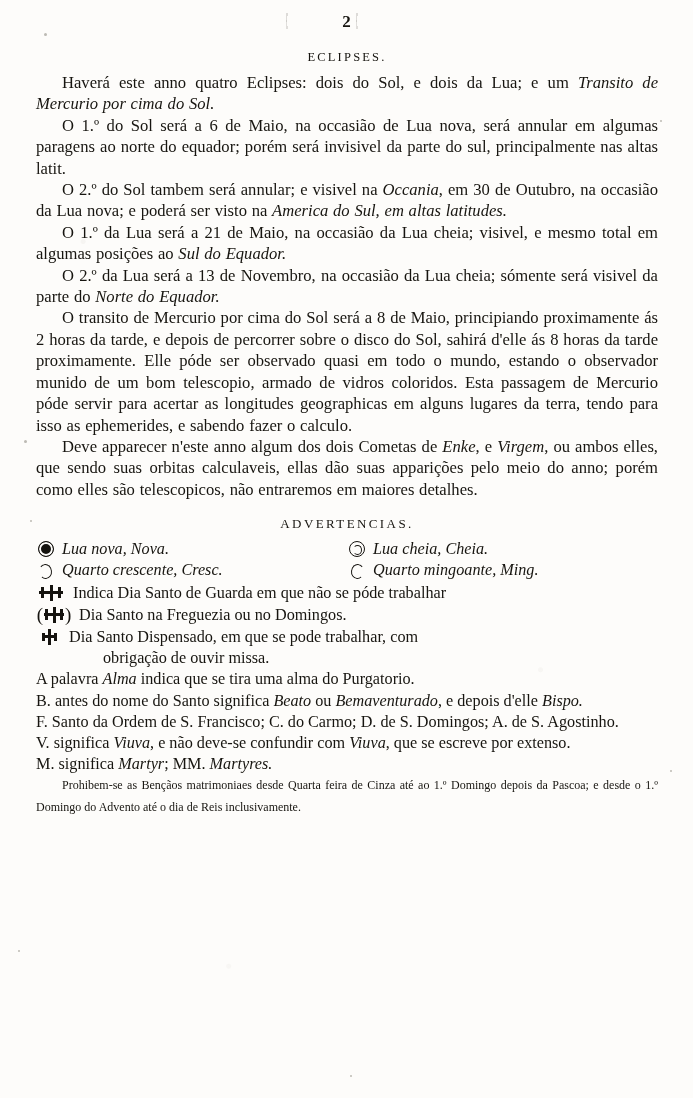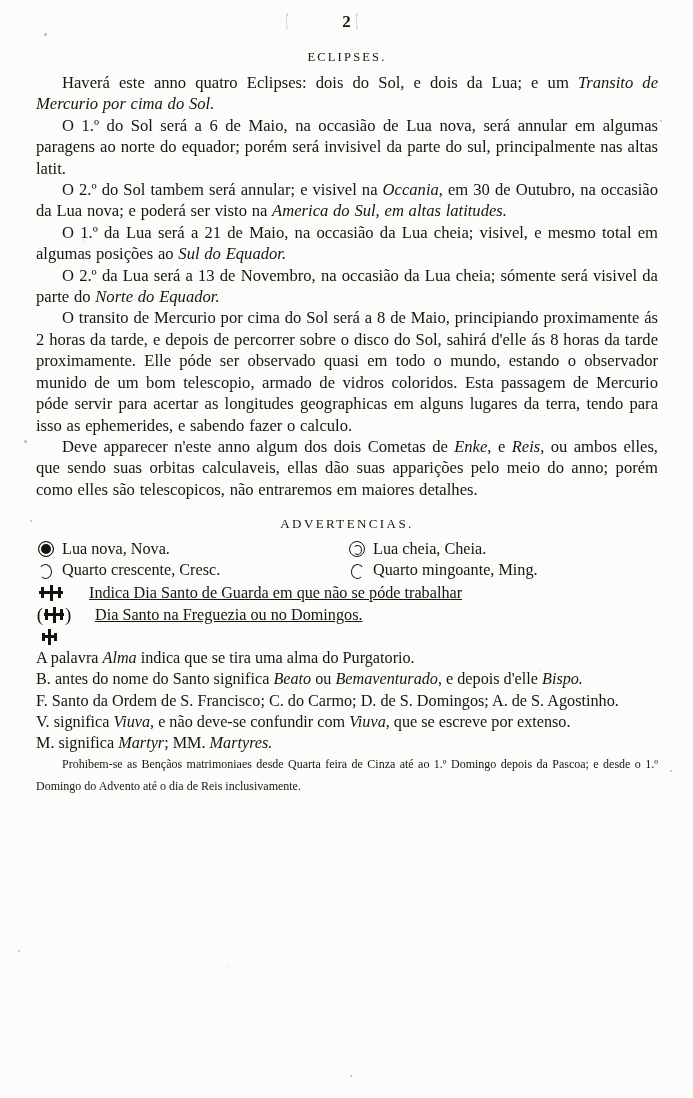--- a/index.html
+++ b/index.html
@@ -88,20 +88,21 @@
   }
   .adv-row {
     display: flex;
     align-items: baseline;
     margin: 0;
   }
   .adv-col {
     display: flex;
     align-items: center;
     flex: 0 0 50%;
+    font-style: italic;
   }
   .adv-col .txt { margin-left: 7px; }
   .sym {
     display: inline-block;
     width: 19px;
     min-width: 19px;
     text-align: center;
     position: relative;
     top: 1px;
   }
@@ -192,21 +193,21 @@
   .cross.small .stub-l { left: 0.5px; top: 4px; height: 8px; }
   .cross.small .stub-r { right: 0.5px; top: 4px; height: 8px; }
   .paren {
     font-size: 19px;
     line-height: 0;
   }
   .adv-line {
     display: flex;
     align-items: baseline;
   }
-  .adv-line .txt { margin-left: 23px; text-decoration: underline; }
+  .adv-line .txt { margin-left: 7px; }
   .hang {
     margin: 0;
     font-size: 16.2px;
     line-height: 21.2px;
     padding-left: 26px;
     text-indent: -26px;
     text-align: left;
   }
   .hang.two {
     padding-left: 34px;
@@ -257,21 +258,21 @@
     <p class="body">O 1.º do Sol será a 6 de Maio, na occasião de Lua nova, será annular em algumas paragens ao norte do equador; porém será invisivel da parte do sul, principalmente nas altas latit.</p>
 
     <p class="body">O 2.º do Sol tambem será annular; e visivel na <i>Occania</i>, em 30 de Outubro, na occasião da Lua nova; e poderá ser visto na <i>America do Sul, em altas latitudes.</i></p>
 
     <p class="body">O 1.º da Lua será a 21 de Maio, na occasião da Lua cheia; visivel, e mesmo total em algumas posições ao <i>Sul do Equador.</i></p>
 
     <p class="body">O 2.º da Lua será a 13 de Novembro, na occasião da Lua cheia; sómente será visivel da parte do <i>Norte do Equador.</i></p>
 
     <p class="body">O transito de Mercurio por cima do Sol será a 8 de Maio, principiando proximamente ás 2 horas da tarde, e depois de percorrer sobre o disco do Sol, sahirá d'elle ás 8 horas da tarde proximamente. Elle póde ser observado quasi em todo o mundo, estando o observador munido de um bom telescopio, armado de vidros coloridos. Esta passagem de Mercurio póde servir para acertar as longitudes geographicas em alguns lugares da terra, tendo para isso as ephemerides, e sabendo fazer o calculo.</p>
 
-    <p class="body">Deve apparecer n'este anno algum dos dois Cometas de <i>Enke</i>, e <i>Reis</i>, ou ambos elles, que sendo suas orbitas calculaveis, ellas dão suas apparições pelo meio do anno; porém como elles são telescopicos, não entraremos em maiores detalhes.</p>
+    <p class="body">Deve apparecer n'este anno algum dos dois Cometas de <i>Enke</i>, e <i>Virgem</i>, ou ambos elles, que sendo suas orbitas calculaveis, ellas dão suas apparições pelo meio do anno; porém como elles são telescopicos, não entraremos em maiores detalhes.</p>
 
     <div class="section-title adv">ADVERTENCIAS.</div>
 
     <div class="adv-list">
 
       <div class="adv-row">
         <div class="adv-col">
           <span class="sym"><span class="moon new"></span></span>
           <span class="txt">Lua nova, Nova.</span>
         </div>
@@ -303,20 +304,24 @@
         <span class="sym" style="width:36px;min-width:36px;">
           <span class="paren">(</span><span class="cross" style="width:22px;"><span class="bar-h" style="width:20px;"></span><span class="bar-v" style="left:9.5px;"></span><span class="stub-l" style="left:2px;"></span><span class="stub-r" style="right:2px;"></span></span><span class="paren">)</span>
         </span>
         <span class="txt">Dia Santo na Freguezia ou no Domingos.</span>
       </div>
 
       <div class="adv-line">
         <span class="sym" style="width:26px;min-width:26px;">
           <span class="cross small"><span class="bar-h"></span><span class="bar-v"></span><span class="stub-l"></span><span class="stub-r"></span></span>
         </span>
+        <span class="txt">
+          <span>Dia Santo Dispensado, em que se pode trabalhar, com</span>
+          <span class="indent-cont">obrigação de ouvir missa.</span>
+        </span>
       </div>
 
       <p class="hang">A palavra <i>Alma</i> indica que se tira uma alma do Purgatorio.</p>
 
       <p class="hang two">B. antes do nome do Santo significa <i>Beato</i> ou <i>Bemaventurado</i>, e depois d'elle <i>Bispo.</i></p>
 
       <p class="hang two">F. Santo da Ordem de S. Francisco; C. do Carmo; D. de S. Domingos; A. de S. Agostinho.</p>
 
       <p class="hang two">V. significa <i>Viuva</i>, e não deve-se confundir com <i>Viuva</i>, que se escreve por extenso.</p>
 

